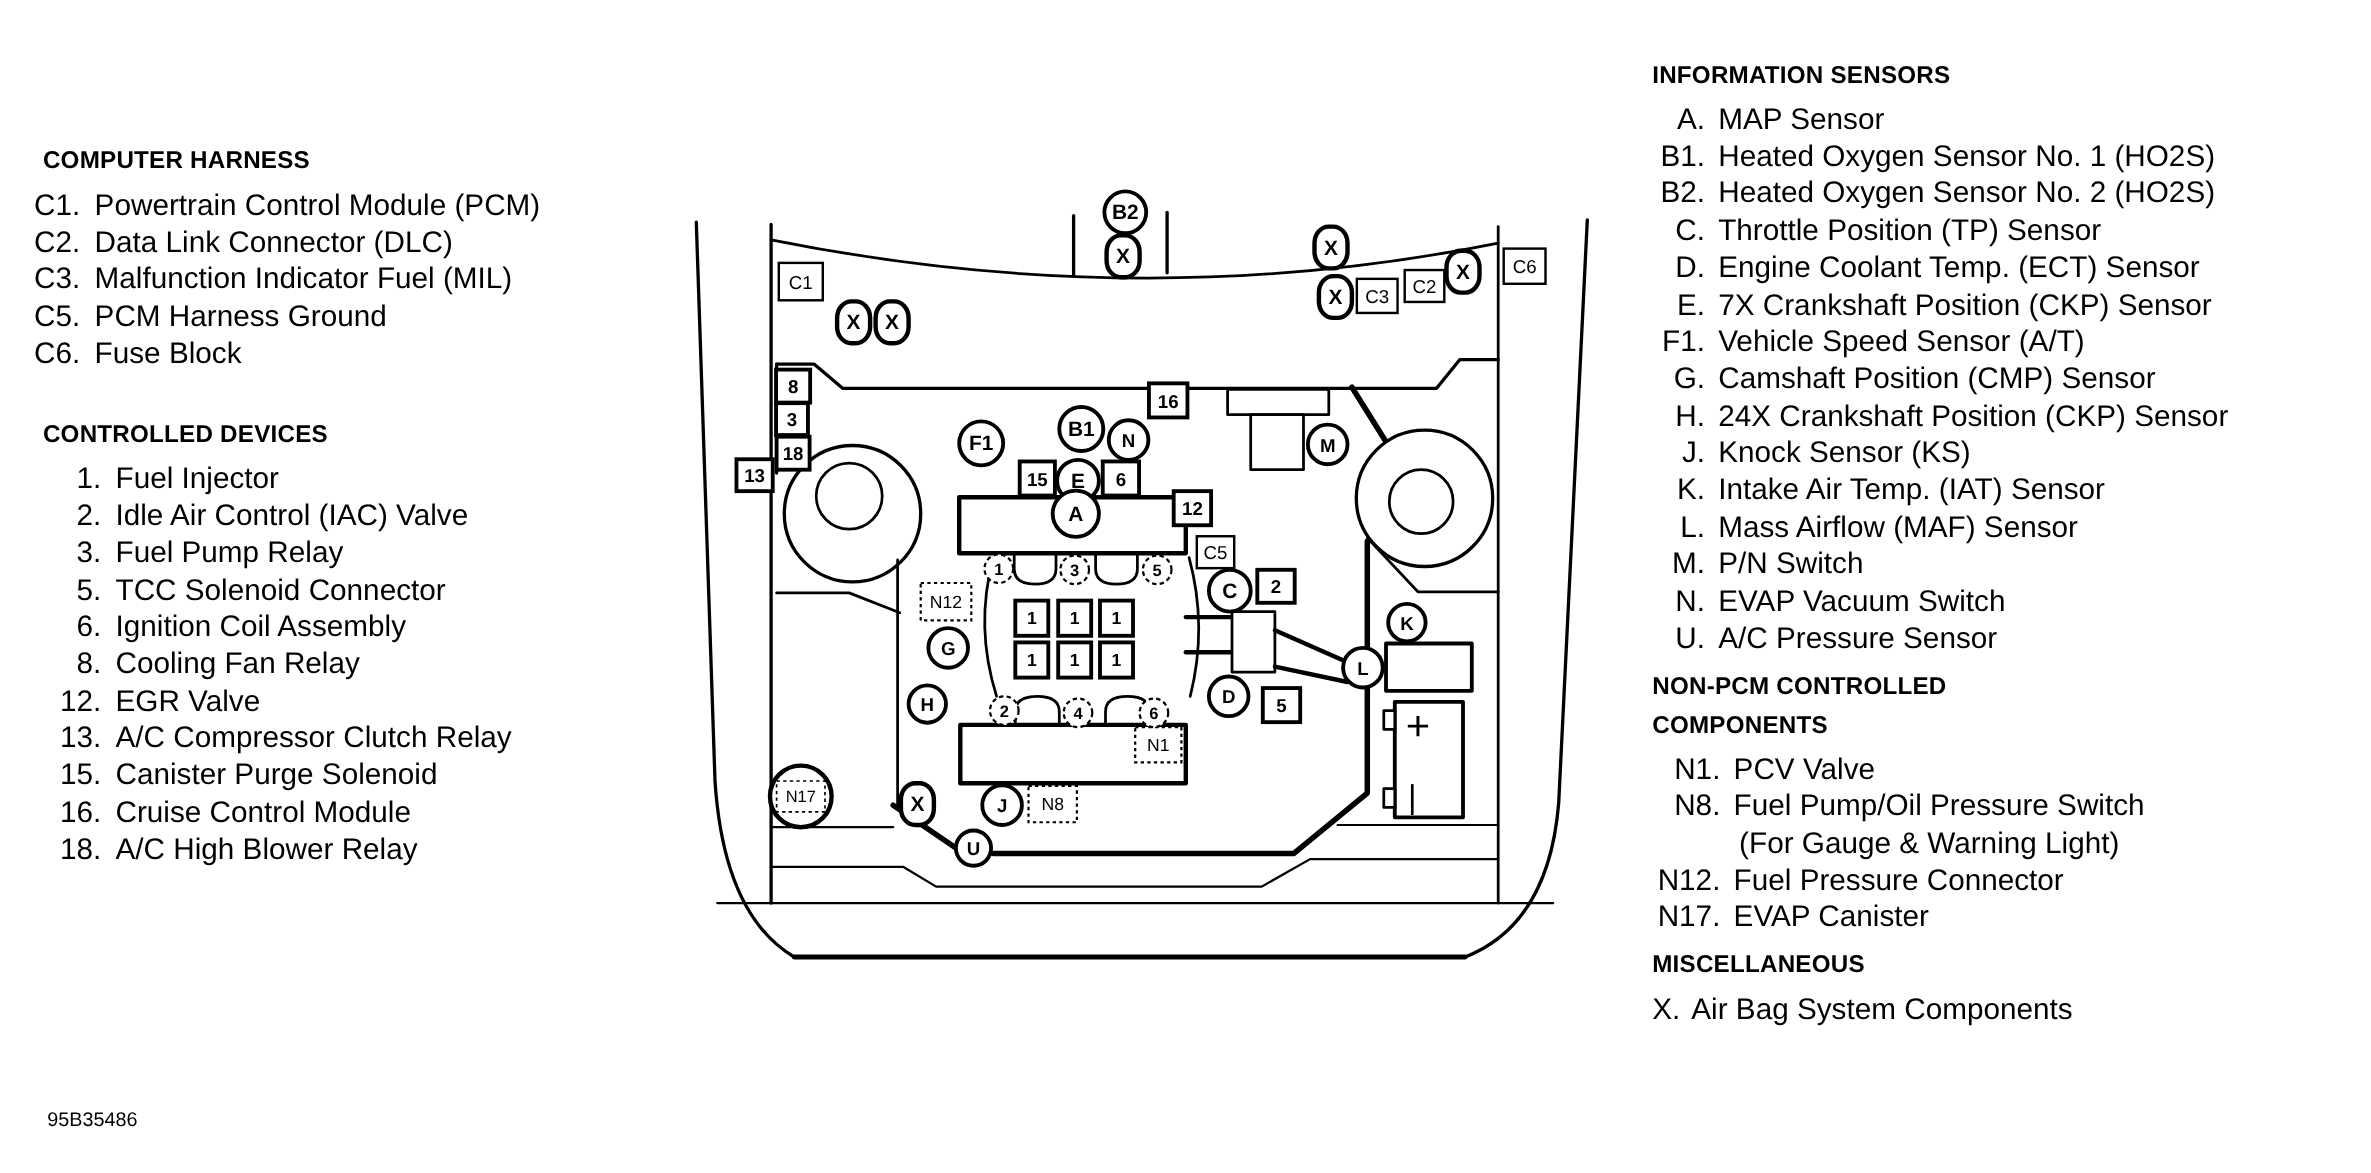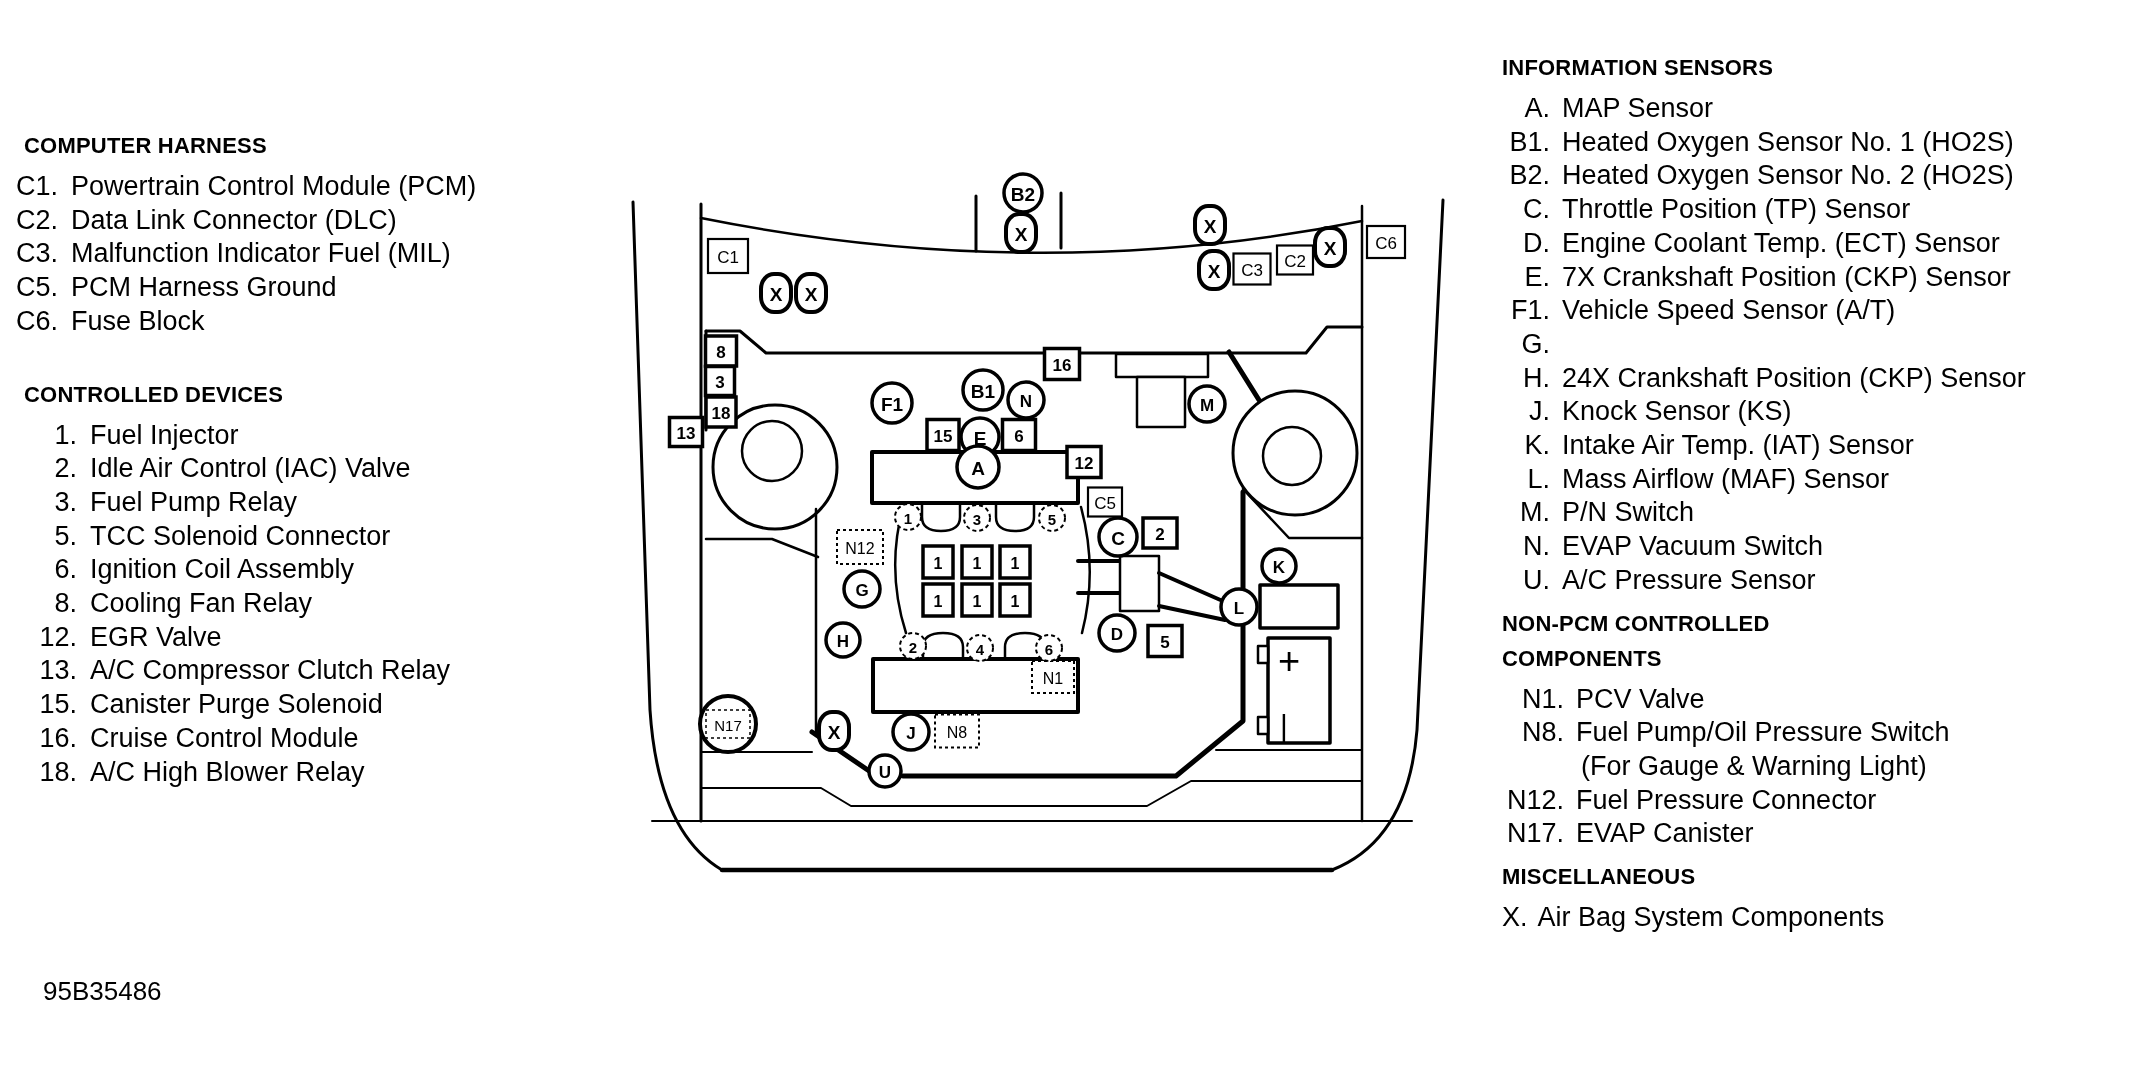--- a/index.html
+++ b/index.html
@@ -2,38 +2,38 @@
 <html><head>
 <meta charset="utf-8">
 <style>
   html,body{margin:0;padding:0;}
   body{
     width:2155px;height:1066px;position:relative;overflow:hidden;
     background:#ffffff;color:#000;
     font-family:"Liberation Sans", sans-serif;
   }
   .legend{position:absolute;}
-  #legend-left{left:13px;top:128px;width:580px;}
+  #legend-left{left:28px;top:128px;width:580px;}
   #legend-right{left:1502px;top:50px;width:650px;}
   .legend h2{
     font-size:22px;font-weight:bold;margin:0 0 7px 0;line-height:35px;
     white-space:pre-line;letter-spacing:0.2px;
   }
   #legend-left h2{margin-left:11px;}
   .section+.section{margin-top:38px;}
   #legend-right .section+.section{margin-top:8px;}
   .row{display:flex;font-size:27px;line-height:33.7px;}
   .num{flex:0 0 45px;text-align:right;padding-right:13px;white-space:pre;}
   .label{white-space:pre;}
   #legend-left  .sec1 .num{flex-basis:64px;}
   #legend-right .sec0 .num{flex-basis:48px;padding-right:12px;}
   #legend-right .sec1 .num{flex-basis:62px;padding-right:12px;}
   #legend-right .sec2 .num{flex-basis:22px;padding-right:10px;}
   .row.cont .label{padding-left:5px;}
-  #figure-code{position:absolute;left:43px;top:976px;font-size:26px;}
+  #figure-code{position:absolute;left:43px;top:1008px;font-size:18px;}
   #diagram{position:absolute;left:600px;top:170px;}
   svg text{font-family:"Liberation Sans", sans-serif;}
 </style>
 </head>
 <body>
 
 <div id="legend-left" class="legend">
     <div class="section sec0">
       <h2>COMPUTER HARNESS</h2>
       <div class="row">
@@ -131,20 +131,21 @@
       <div class="row">
         <span class="num">E.</span>
         <span class="label">7X Crankshaft Position (CKP) Sensor</span>
       </div>
       <div class="row">
         <span class="num">F1.</span>
         <span class="label">Vehicle Speed Sensor (A/T)</span>
       </div>
       <div class="row">
         <span class="num">G.</span>
+        <span class="label">Camshaft Position (CMP) Sensor</span>
       </div>
       <div class="row">
         <span class="num">H.</span>
         <span class="label">24X Crankshaft Position (CKP) Sensor</span>
       </div>
       <div class="row">
         <span class="num">J.</span>
         <span class="label">Knock Sensor (KS)</span>
       </div>
       <div class="row">

